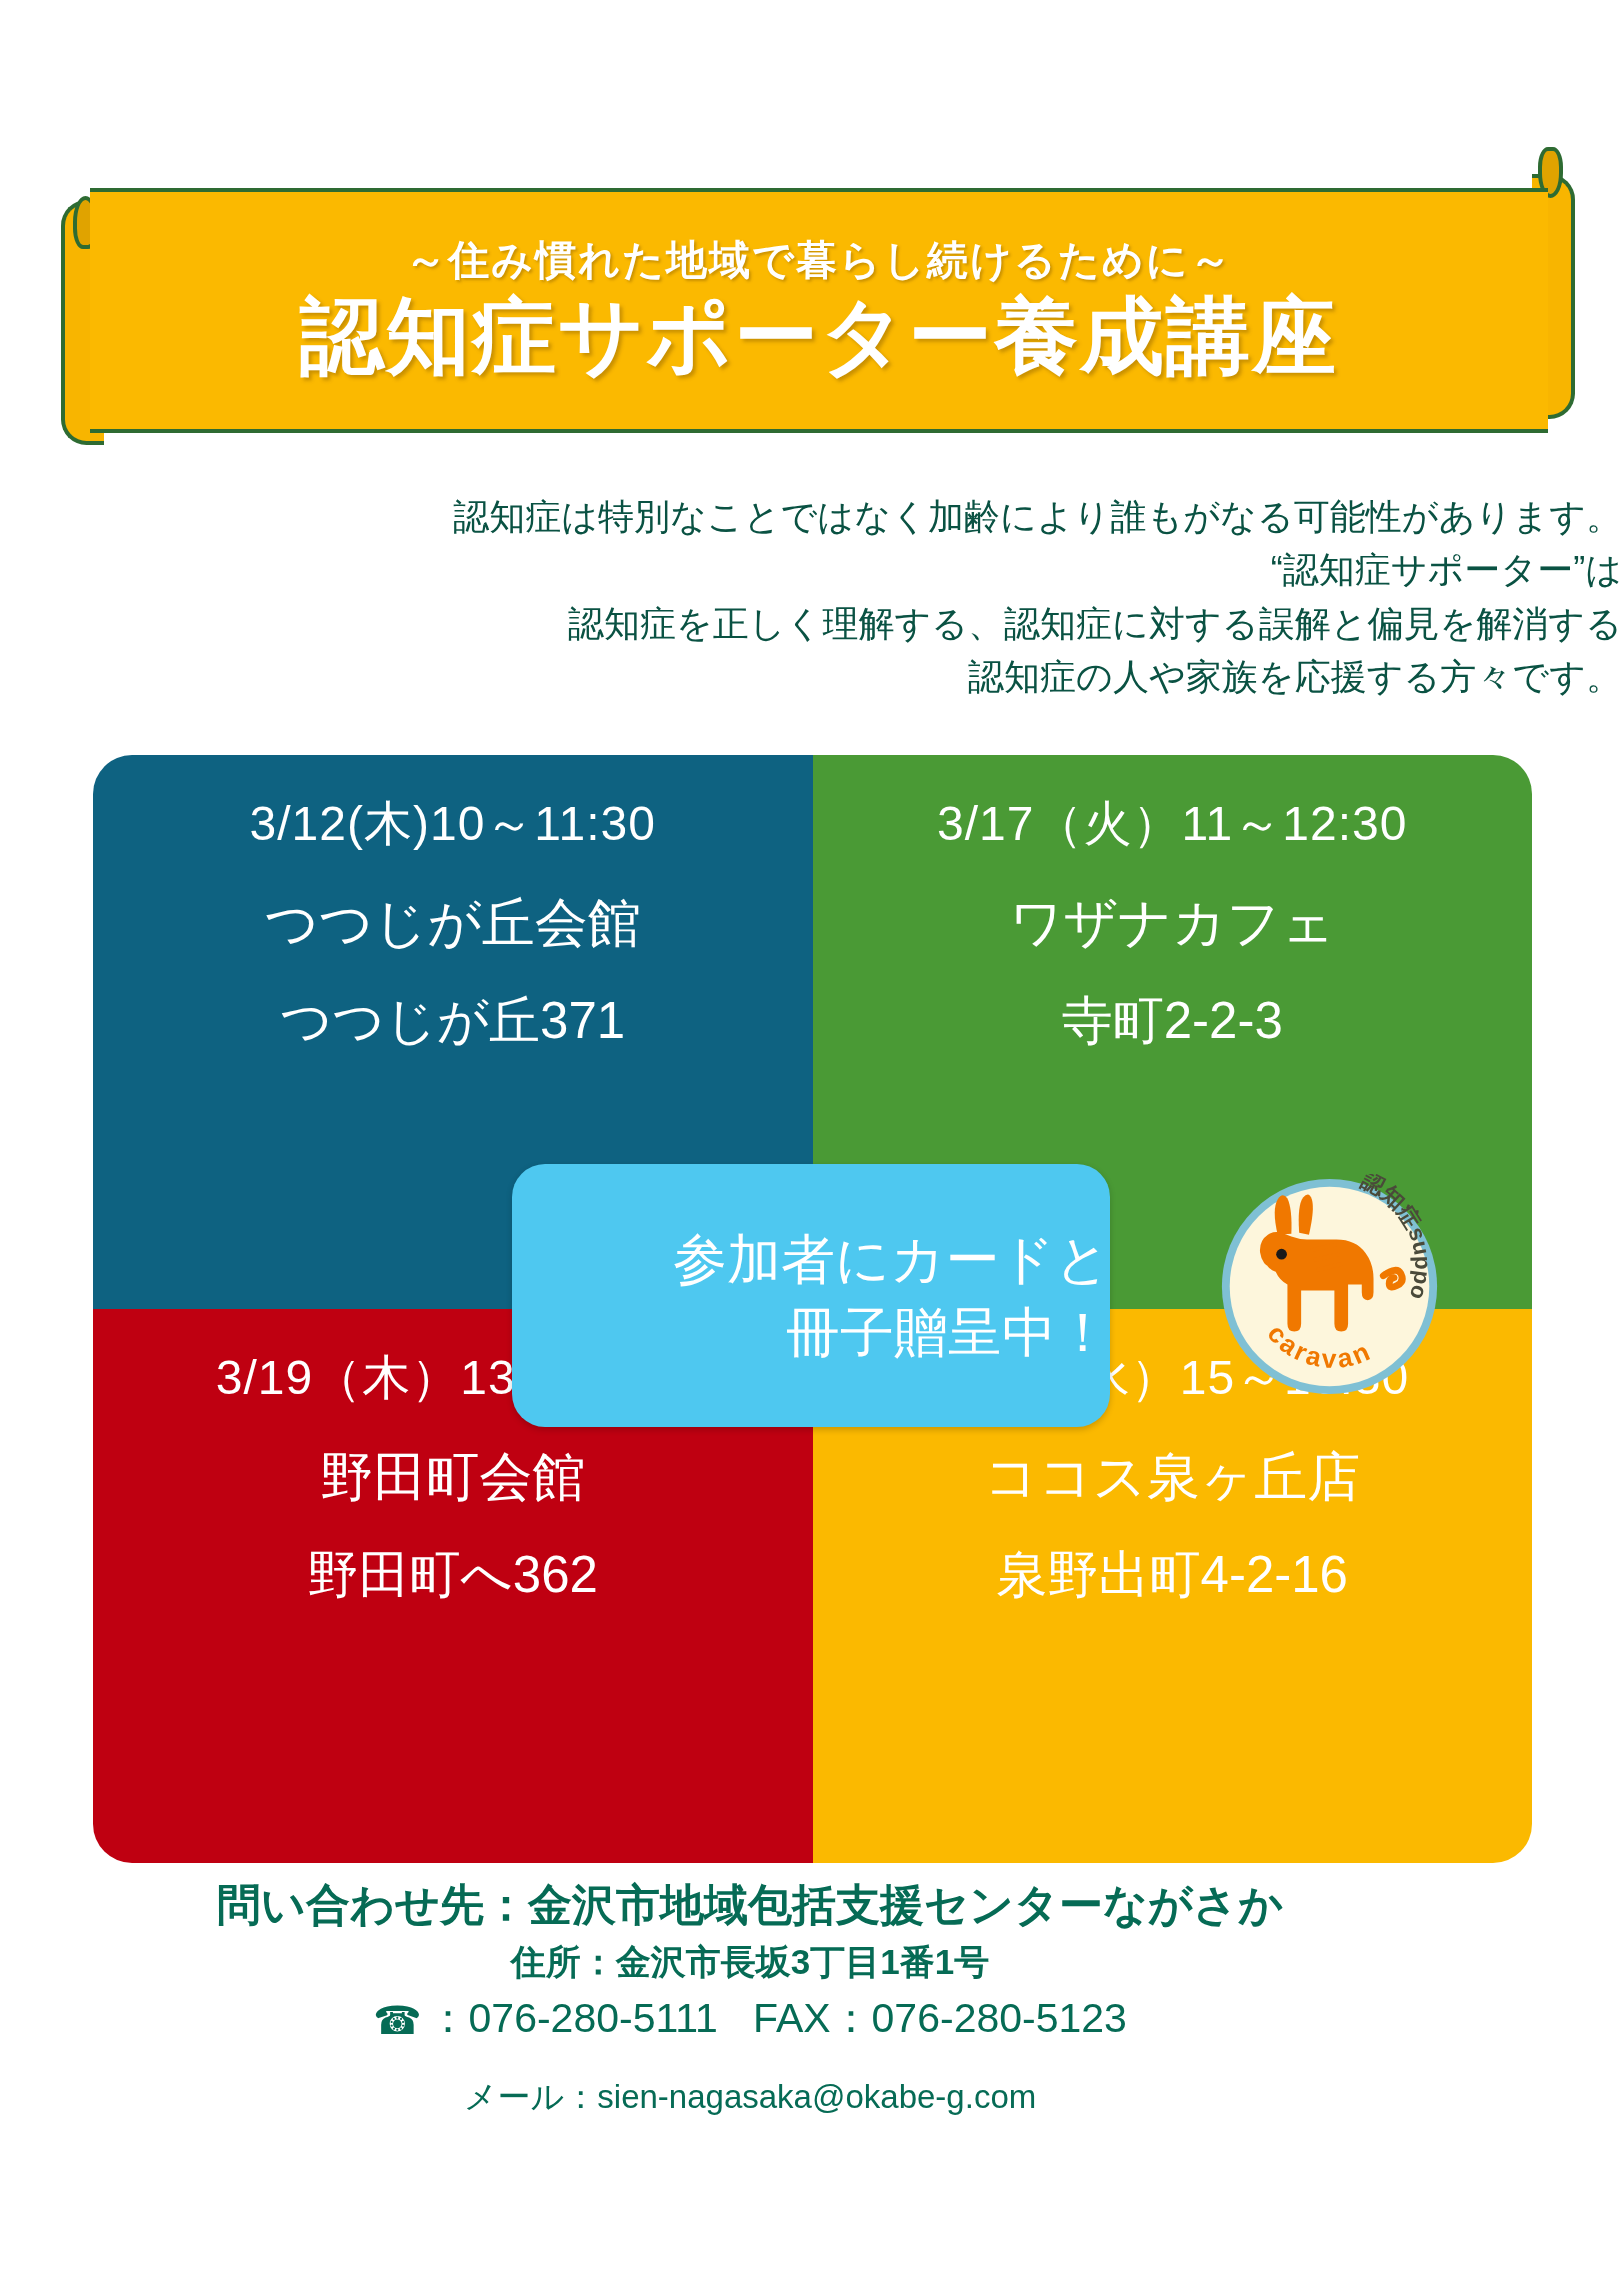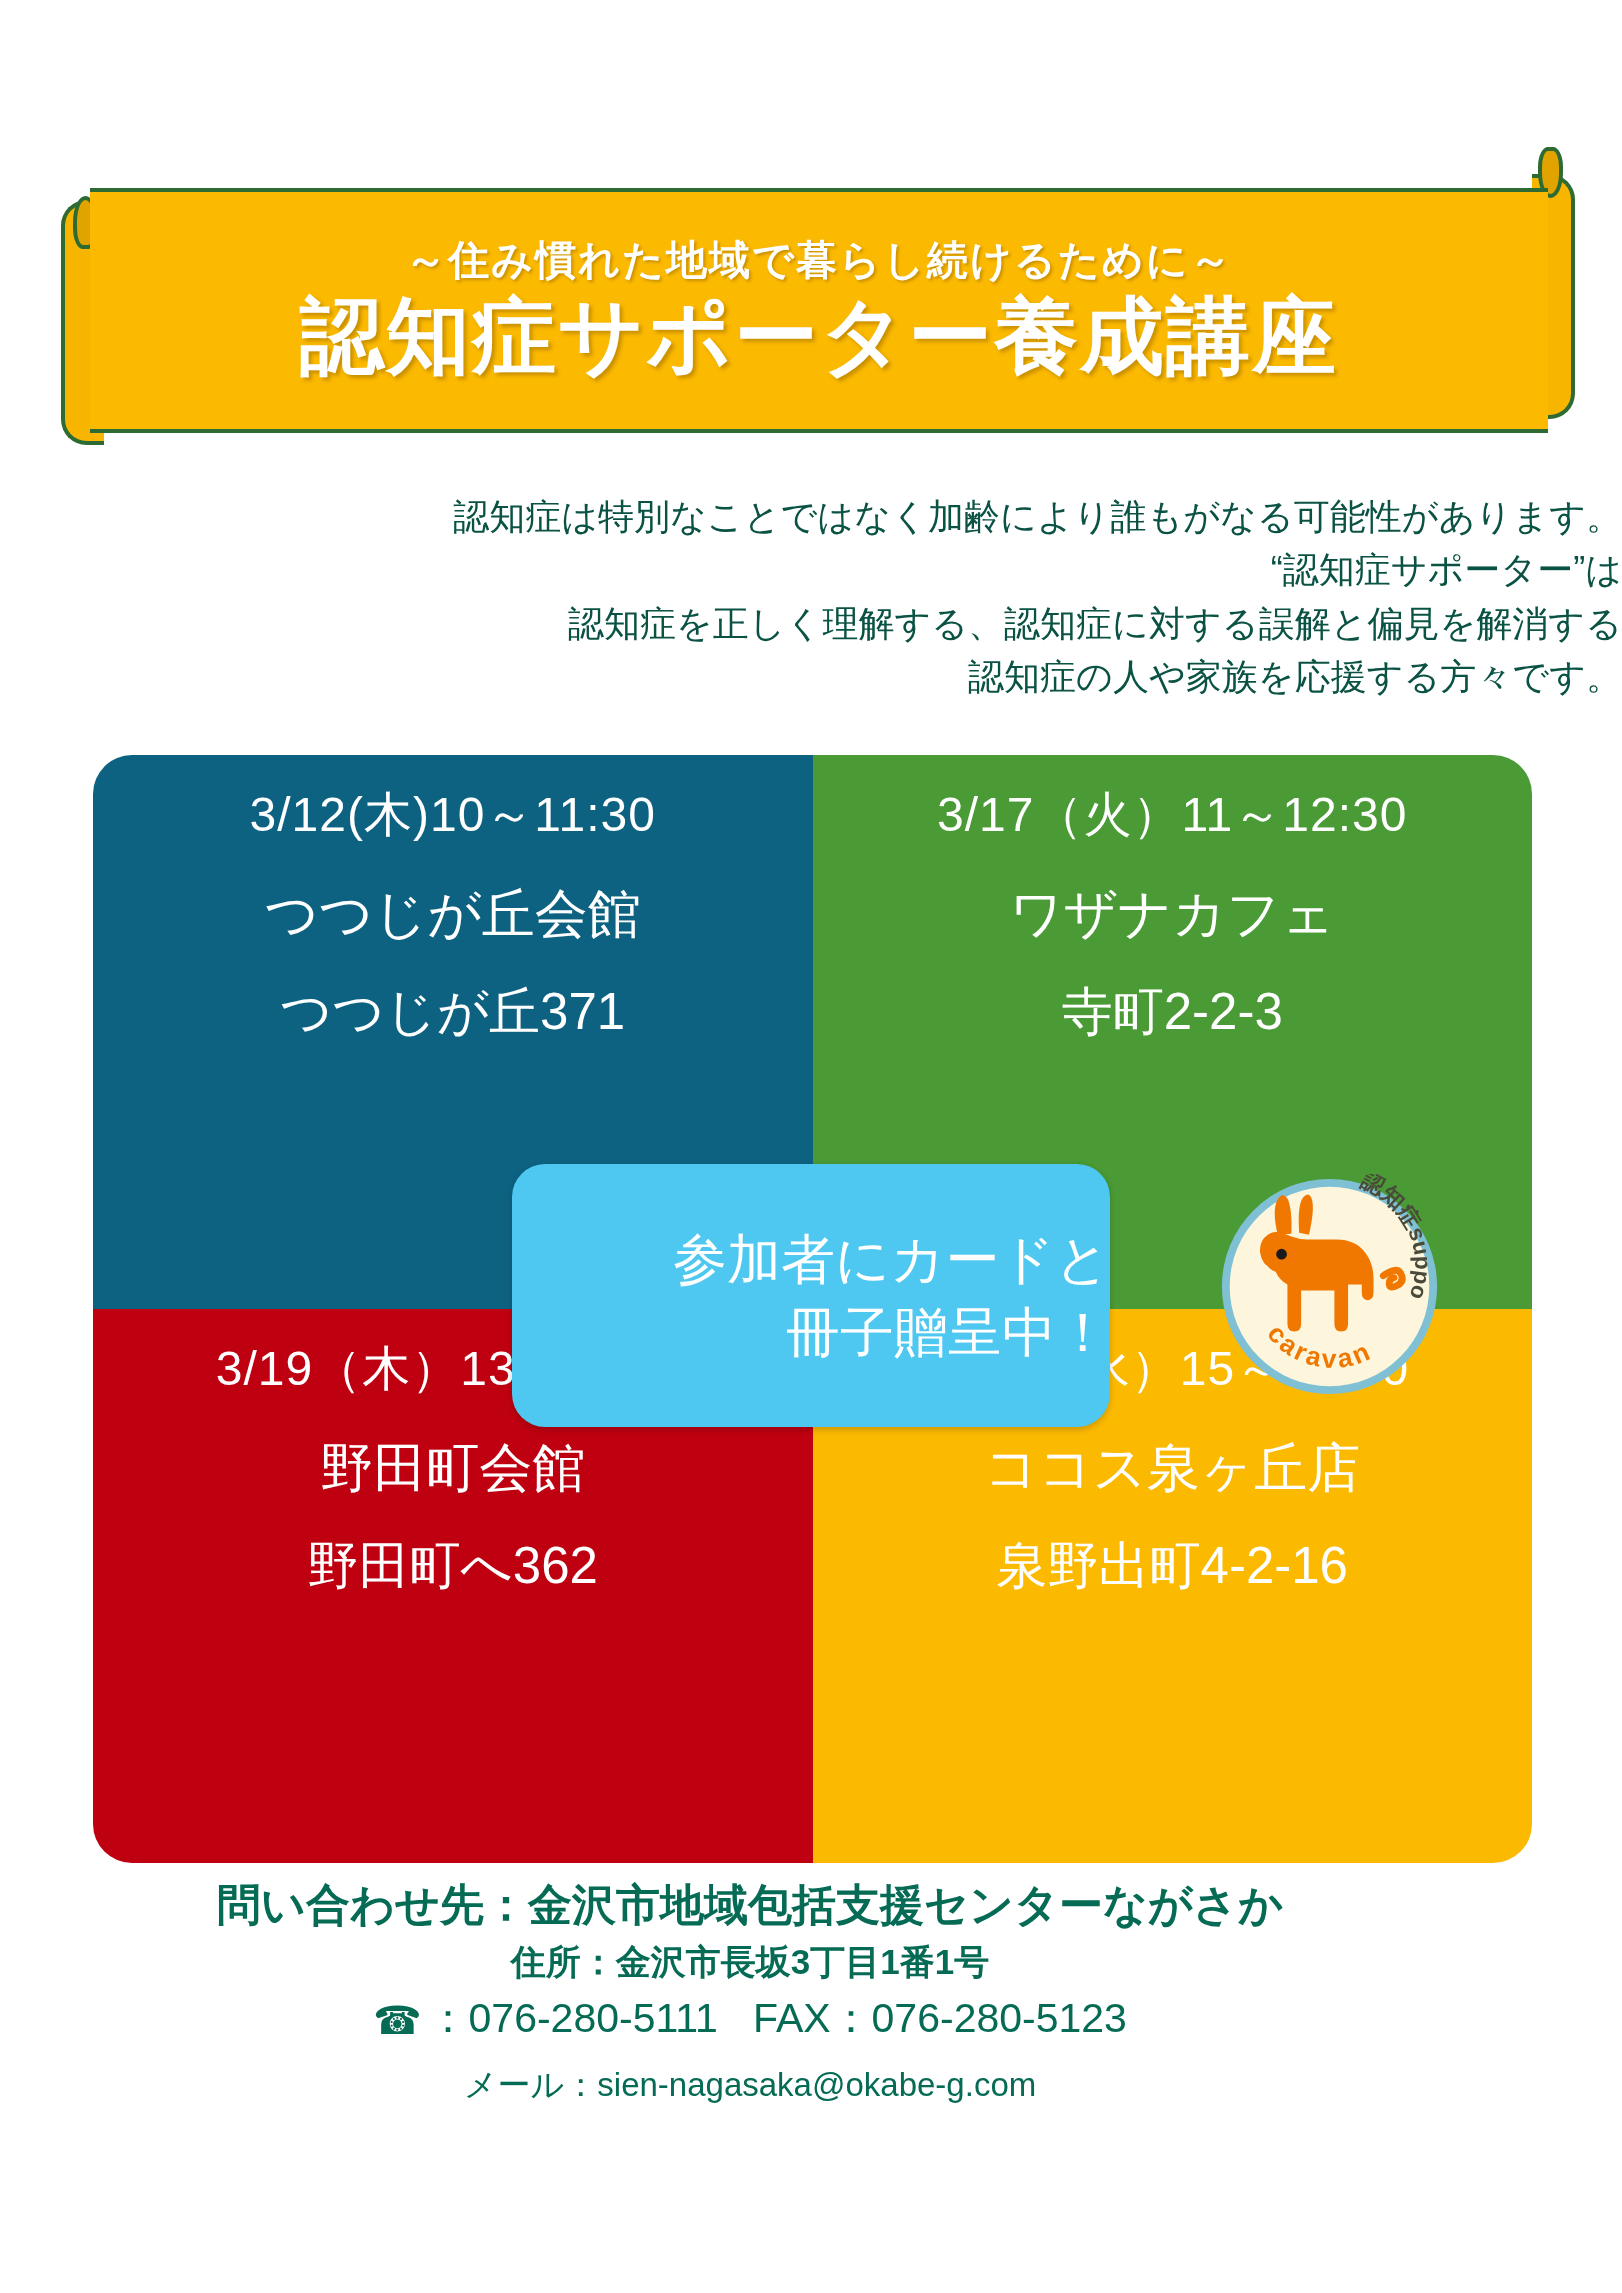--- a/index.html
+++ b/index.html
@@ -131,21 +131,21 @@
     grid-template-columns: 1fr 1fr;
     grid-template-rows: 1fr 1fr;
   }
   .cell {
     position: relative;
     display: flex;
     flex-direction: column;
     align-items: center;
     justify-content: flex-start;
     color: #ffffff;
-    padding-top: 34px;
+    padding-top: 43px;
     box-sizing: border-box;
   }
   .cell.tl { background: #0e6281; border-radius: 39px 0 0 0; }
   .cell.tr { background: #4a9a35; border-radius: 0 39px 0 0; text-align: right; }
   .cell.bl { background: #bf0011; border-radius: 0 0 0 39px; }
   .cell.br { background: #fbb900; border-radius: 0 0 39px 0; }
 
   .cell .when {
     font-size: 48px;
     font-weight: 500;
@@ -229,21 +229,21 @@
     line-height: 1.25;
     white-space: nowrap;
     display: flex;
     align-items: center;
     justify-content: center;
     gap: 5.9px;
   }
   .footer .f4 {
     font-size: 33px;
     font-weight: 500;
-    margin-top: 19px;
+    margin-top: 31px;
     line-height: 1.25;
     white-space: nowrap;
   }
   .tel-glyph {
     font-size: 39px;
     line-height: 1;
     position: relative;
     top: 2px;
   }
 </style>

